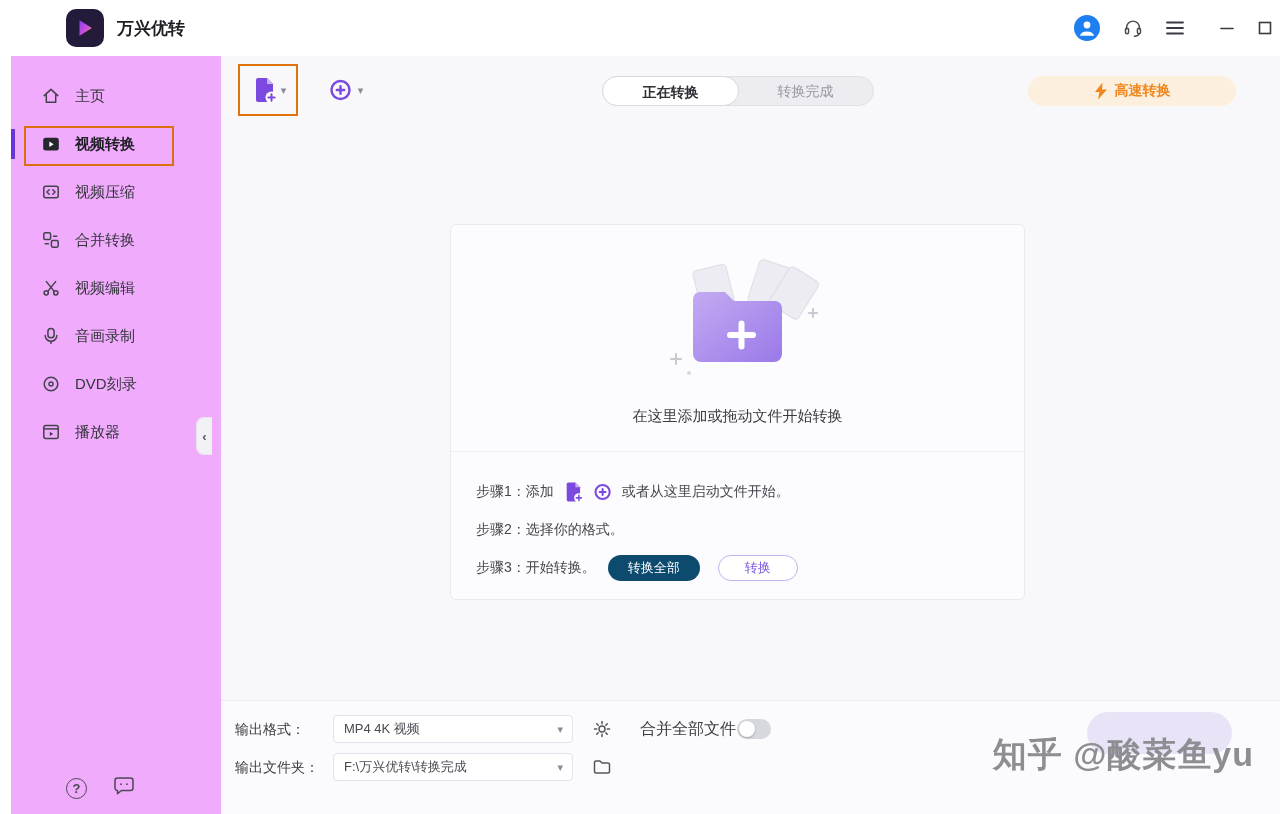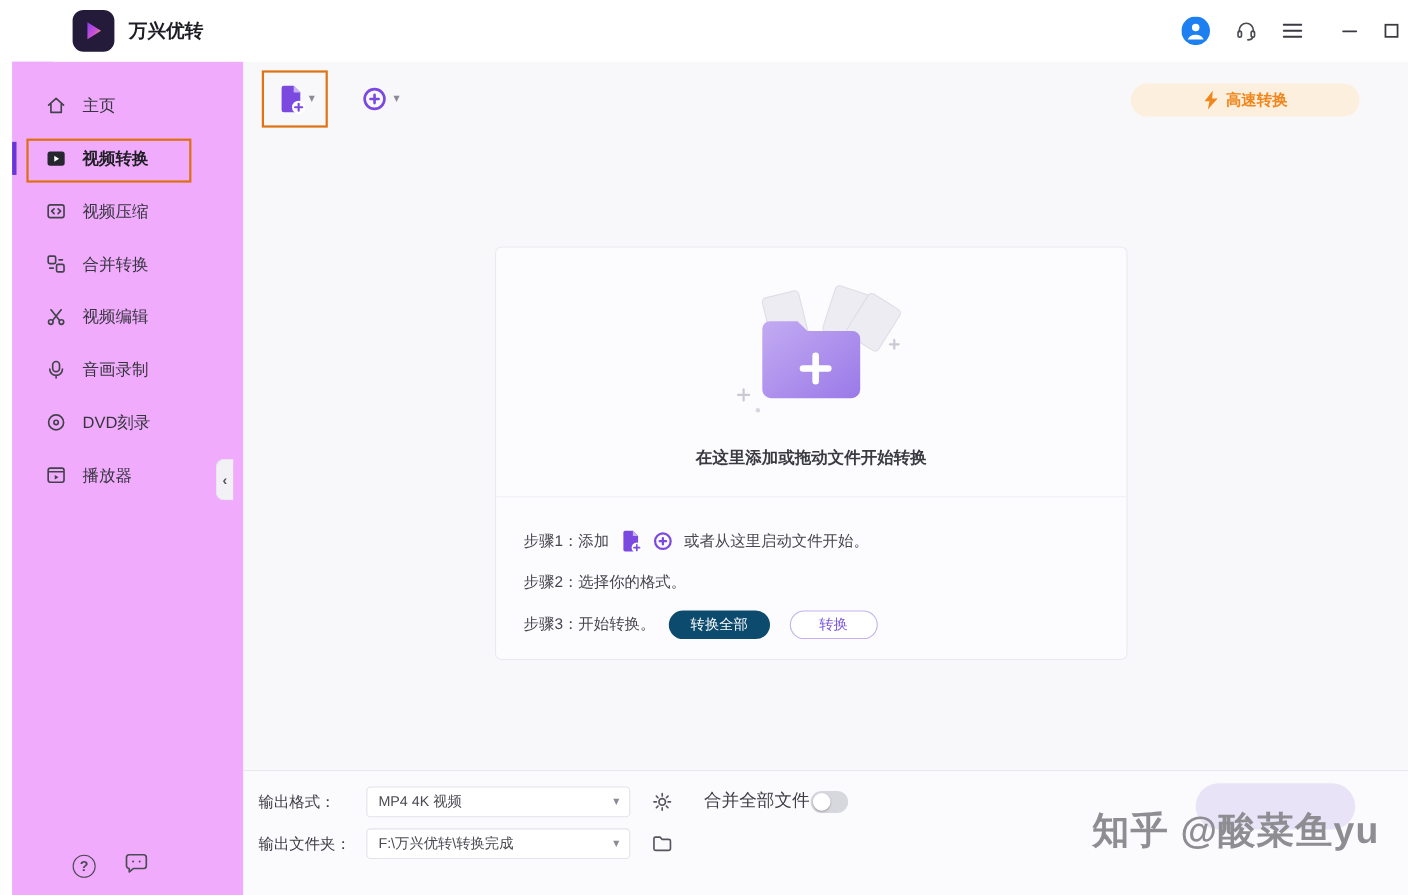--- a/index.html
+++ b/index.html
@@ -43,21 +43,21 @@
   .add-url-btn { position: absolute; left: 106px; top: 14px; width: 58px; height: 40px; display: flex; align-items: center; justify-content: center; gap: 3px; }
   .chev { color: #8b8b95; font-size: 11px; line-height: 1; }
   .tabs { position: absolute; left: 392px; top: 20px; width: 272px; height: 30px; background: #ececf1; border: 1px solid #e0e0e8; border-radius: 15px; display: flex; }
   .tab { flex: 1; text-align: center; line-height: 28px; font-size: 14px; color: #9898a3; border-radius: 15px; }
   .tab.active { background: #fff; border: 1px solid #d8d8e1; color: #2e2e35; font-weight: bold; margin: -1px; line-height: 30px; }
   .speed-btn { position: absolute; right: 44px; top: 20px; width: 208px; height: 30px; border-radius: 15px; background: #fcefdd; color: #f0861c; font-size: 14px; font-weight: bold; display: flex; align-items: center; justify-content: center; gap: 7px; }
 
   
   .dropzone { position: absolute; left: 240px; top: 168px; width: 575px; height: 376px; background: #fcfcfe; border: 1px solid #e9e9f0; border-radius: 6px; }
   .folder-ill { position: absolute; left: 50%; top: 30px; transform: translateX(-50%); }
-  .drop-hint { position: absolute; left: 0; top: 182px; width: 100%; text-align: center; font-size: 15px; color: #3a3a42; font-weight: bold; }
+  .drop-hint { position: absolute; left: 0; top: 182px; width: 100%; text-align: center; font-size: 15px; color: #3a3a42; }
   .drop-divider { position: absolute; left: 0; top: 226px; width: 100%; height: 1px; background: #f0f0f5; }
   .steps { position: absolute; left: 25px; top: 252px; }
   .step-row { height: 30px; display: flex; align-items: center; gap: 8px; font-size: 14px; color: #46464e; margin-bottom: 8px; }
   .btn-convert-all { height: 26px; line-height: 26px; padding: 0 20px; border-radius: 13px; background: #0c4a6e; color: #fff; font-size: 13px; margin-left: 4px; }
   .btn-convert { height: 26px; line-height: 24px; padding: 0 26px; border-radius: 13px; background: #fff; border: 1px solid #c3b2ee; color: #7a55dc; font-size: 13px; margin-left: 10px; }
 
   
   .footer { position: absolute; left: 0; top: 644px; width: 1070px; height: 114px; background: #fbfbfd; border-top: 1px solid #e9e9ef; }
   .f-label { position: absolute; left: 25px; height: 28px; line-height: 28px; font-size: 14px; color: #3c3c44; }
   .select { position: absolute; left: 123px; width: 240px; height: 28px; background: #fff; border: 1px solid #e2e2ea; border-radius: 4px; display: flex; align-items: center; padding: 0 26px 0 10px; font-size: 13px; color: #4a4a52; }
@@ -228,20 +228,24 @@
   </div>
 
   <div class="add-url-btn" data-interactable="true">
     <svg width="28" height="28" viewBox="0 0 28 28" fill="none" data-interactable="false">
       <circle cx="13.5" cy="14" r="9" stroke="#7b49e0" stroke-width="2.4"></circle>
       <path d="M9.8 14 h7.4 M13.5 10.3 v7.4" stroke="#7b49e0" stroke-width="2.4" stroke-linecap="round"></path>
     </svg>
     <span class="chev" data-interactable="false">▾</span>
   </div>
 
+  <div class="tabs" data-interactable="false">
+    <div class="tab active" data-interactable="true">正在转换</div>
+    <div class="tab" data-interactable="true">转换完成</div>
+  </div>
 
   <div class="speed-btn" data-interactable="true">
     <svg width="14" height="18" viewBox="0 0 14 18" data-interactable="false">
       <path d="M8.5 0.5 L1 10 h4.5 L4 17.5 L13 7.5 H8 z" fill="#f0861c"></path>
     </svg>
     <span data-interactable="false">高速转换</span>
   </div>
 
   <div class="dropzone" data-interactable="true">
     <div class="folder-ill" data-interactable="false">

